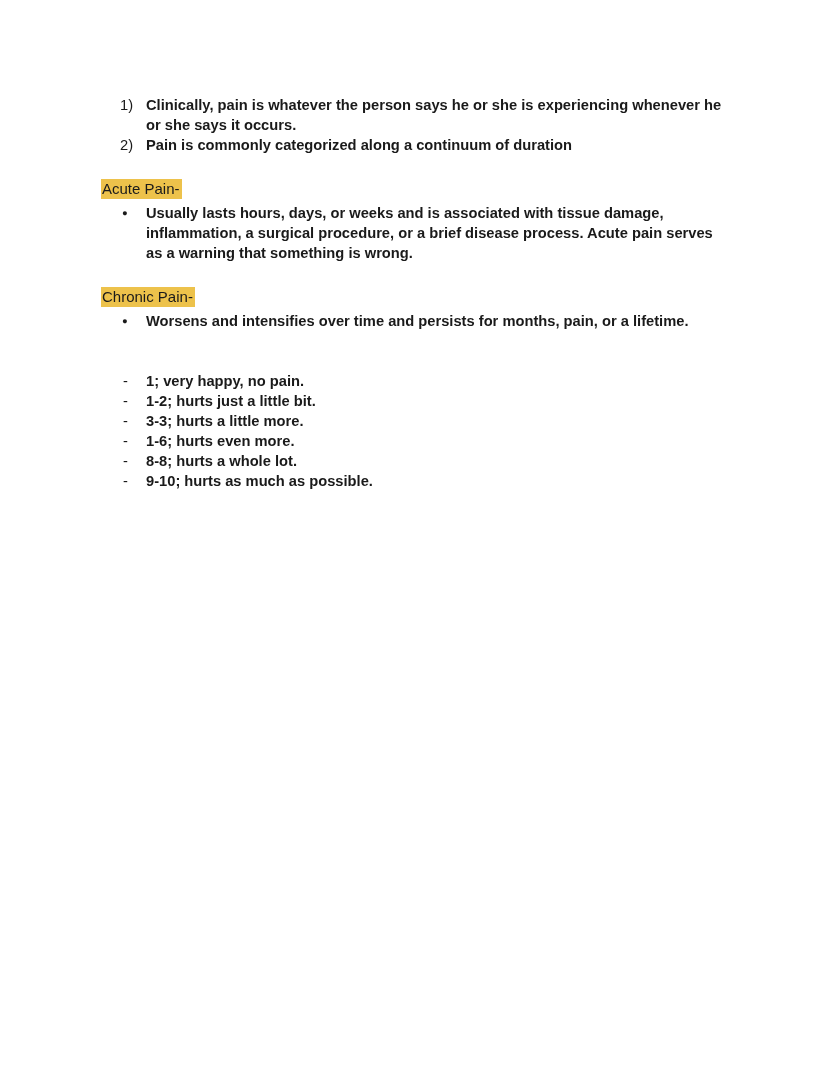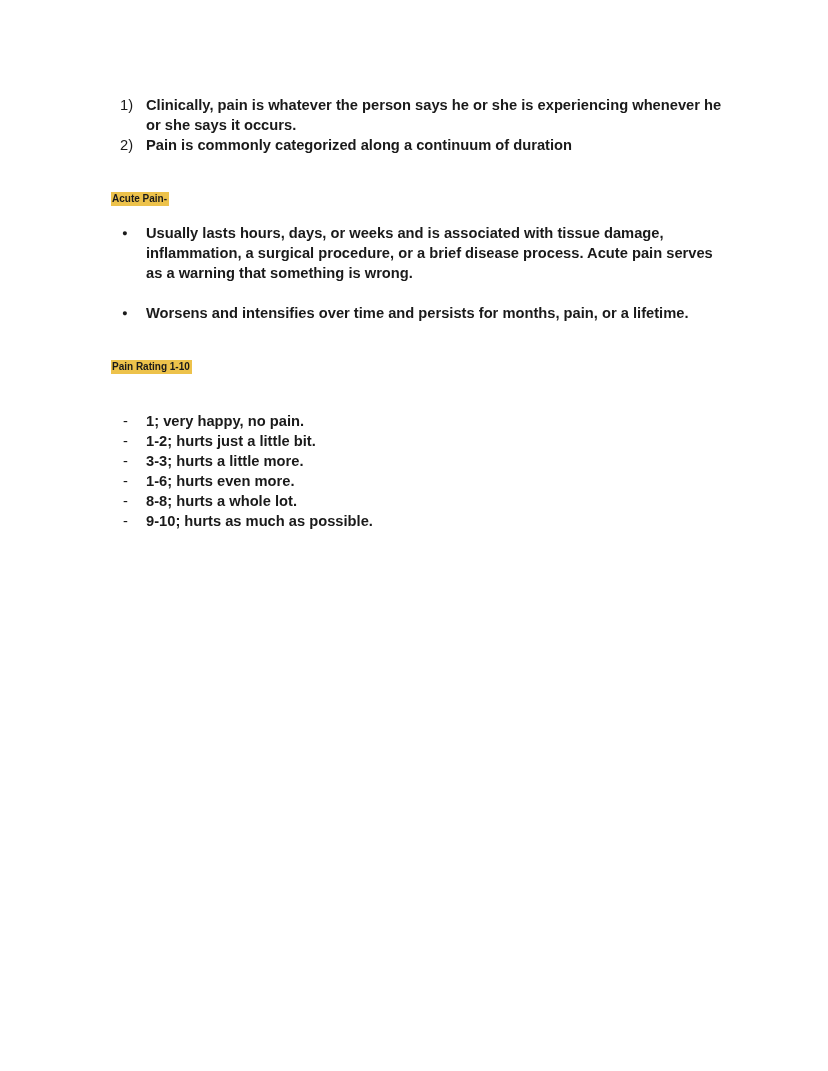--- a/index.html
+++ b/index.html
@@ -45,24 +45,24 @@
   }
   .text {
     flex: 1;
     min-width: 0;
     font-weight: bold;
   }
   .gap {
     height: 20px;
   }
   .heading {
-    font-size: 10px;
+    font-size: 15px;
     line-height: 20px;
-    font-weight: bold;
-    margin: 14px;
+    font-weight: normal;
+    margin: 4px;
   }
   mark.hl {
     background: var(--hl, #edc24b);
     color: inherit;
     padding: 1px 2px 2px 1px;
   }
 </style>
 </head>
 <body style="color: rgb(26, 26, 26); background: rgb(255, 255, 255);">
 
@@ -85,30 +85,30 @@
     <h2 class="heading"><mark class="hl">Acute Pain-</mark></h2>
     <div class="row">
       <span class="marker-bullet">●</span>
       <span class="text">Usually lasts hours, days, or weeks and is associated with tissue damage, inflammation, a surgical procedure, or a brief disease process. Acute pain serves as a warning that something is wrong.</span>
     </div>
   </div>
 
   <div class="gap"></div>
 
   <div>
+    <h2 class="heading"><mark class="hl">Chronic Pain-</mark></h2>
     <div class="row">
       <span class="marker-bullet">●</span>
       <span class="text">Worsens and intensifies over time and persists for months, pain, or a lifetime.</span>
     </div>
   </div>
 
   <div class="gap"></div>
 
   <div>
-    <h2 class="heading"><mark class="hl">Pain Rating 1-10</mark></h2>
 
     <div class="gap"></div>
 
     <div>
       <div class="row">
         <span class="marker-dash">-</span>
         <span class="text">1; very happy, no pain.</span>
       </div>
       <div class="row">
         <span class="marker-dash">-</span>

